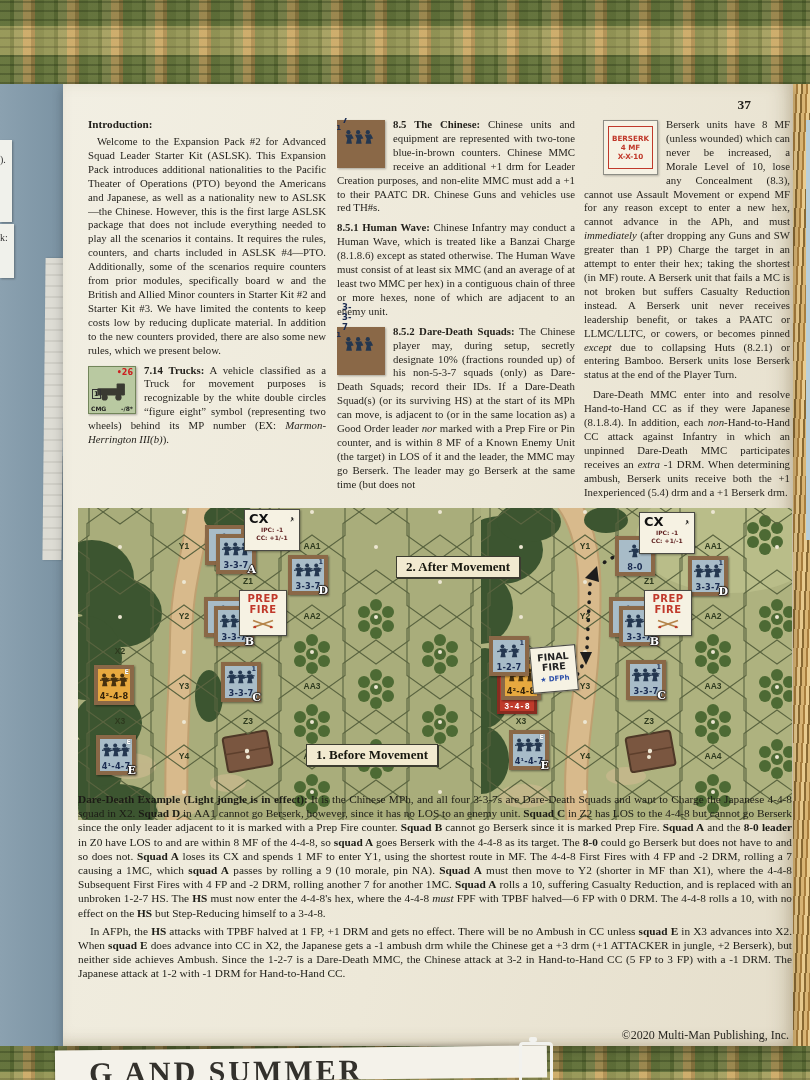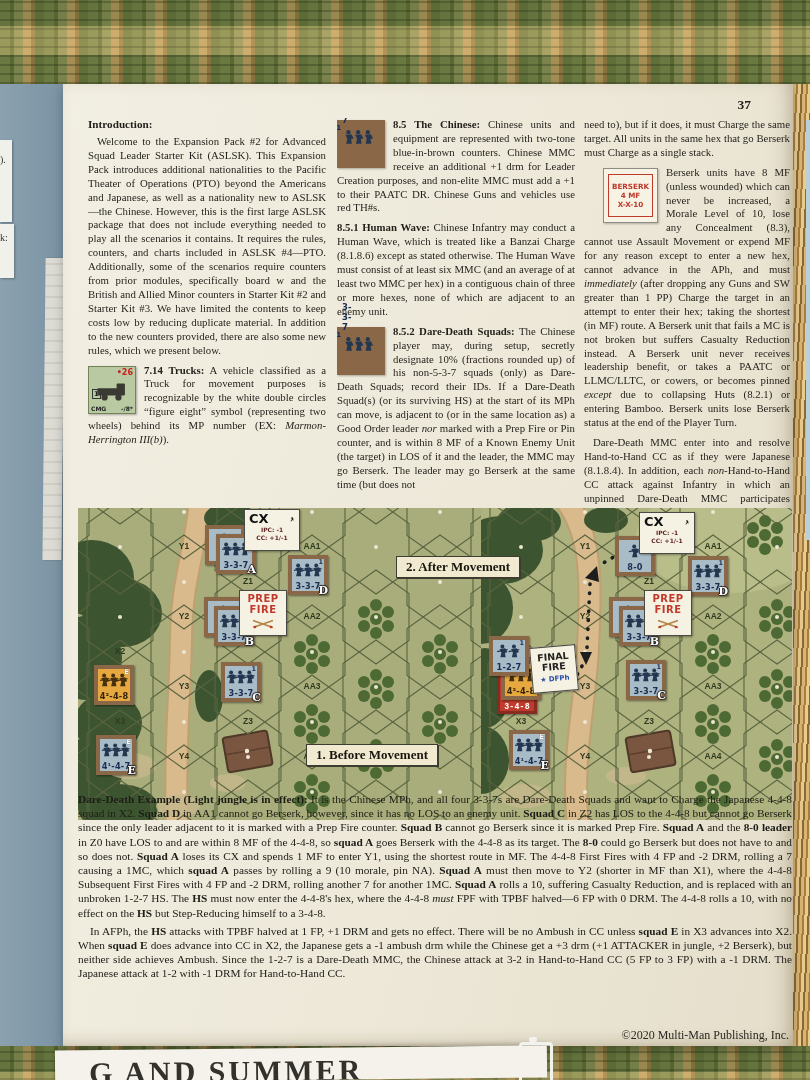--- a/index.html
+++ b/index.html
@@ -178,21 +178,20 @@
                   <path d="M23.5 6 L30.5 5.2 L33 10 L30 10.8 L31 16 L24.5 16 L25.8 10.5 Z"></path>
                 </g>
               </svg>
           <span class="s">1</span>
           <span class="n">3-3-7</span></span>
         </span><span><b>8.5.2 Dare-Death Squads:</b><span> The Chinese player may, during setup, secretly designate 10% (fractions rounded up) of his non-5-3-7 squads (only) as Dare-Death Squads; record their IDs. If a Dare-Death Squad(s) (or its surviving HS) at the start of its MPh can move, is adjacent to (or in the same location as) a Good Order leader </span><i>nor</i><span> marked with a Prep Fire or Pin counter, and is within 8 MF of a Known Enemy Unit (the target) in LOS of it and the leader, the MMC may go Berserk. The leader may go Berserk at the same time (but does not</span></span>
       </p>
     </div>
 
     <div class="col col3">
-      <p><span>need to), but if it does, it must Charge the same target. All units in the same hex that go Berserk must Charge as a single stack.</span></p>
       <p>
         <span class="cfloat bsk">
           <span class="in">
             <span>BERSERK</span>
             <span>4 MF</span>
             <span>X-X-10</span>
           </span>
         </span><span><span>Berserk units have 8 MF (unless wounded) which can never be increased, a Morale Level of 10, lose any Concealment (8.3), cannot use Assault Movement or expend MF for any reason except to enter a new hex, cannot advance in the APh, and must </span><i>immediately</i><span> (after dropping any Guns and SW greater than 1 PP) Charge the target in an attempt to enter their hex; taking the shortest (in MF) route. A Berserk unit that fails a MC is not broken but suffers Casualty Reduction instead. A Berserk unit never receives leadership benefit, or takes a PAATC or LLMC/LLTC, or cowers, or becomes pinned </span><i>except</i><span> due to collapsing Huts (8.2.1) or entering Bamboo. Berserk units lose Berserk status at the end of the Player Turn.</span></span>
       </p>
       <p class="ind"><span>Dare-Death MMC enter into and resolve Hand-to-Hand CC as if they were Japanese (8.1.8.4). In addition, each </span><i>non</i><span>-Hand-to-Hand CC attack against Infantry in which an unpinned Dare-Death MMC participates receives an </span><i>extra</i><span> -1 DRM. When determining ambush, Berserk units receive both the +1 Inexperienced (5.4) drm and a +1 Berserk drm.</span></p>

